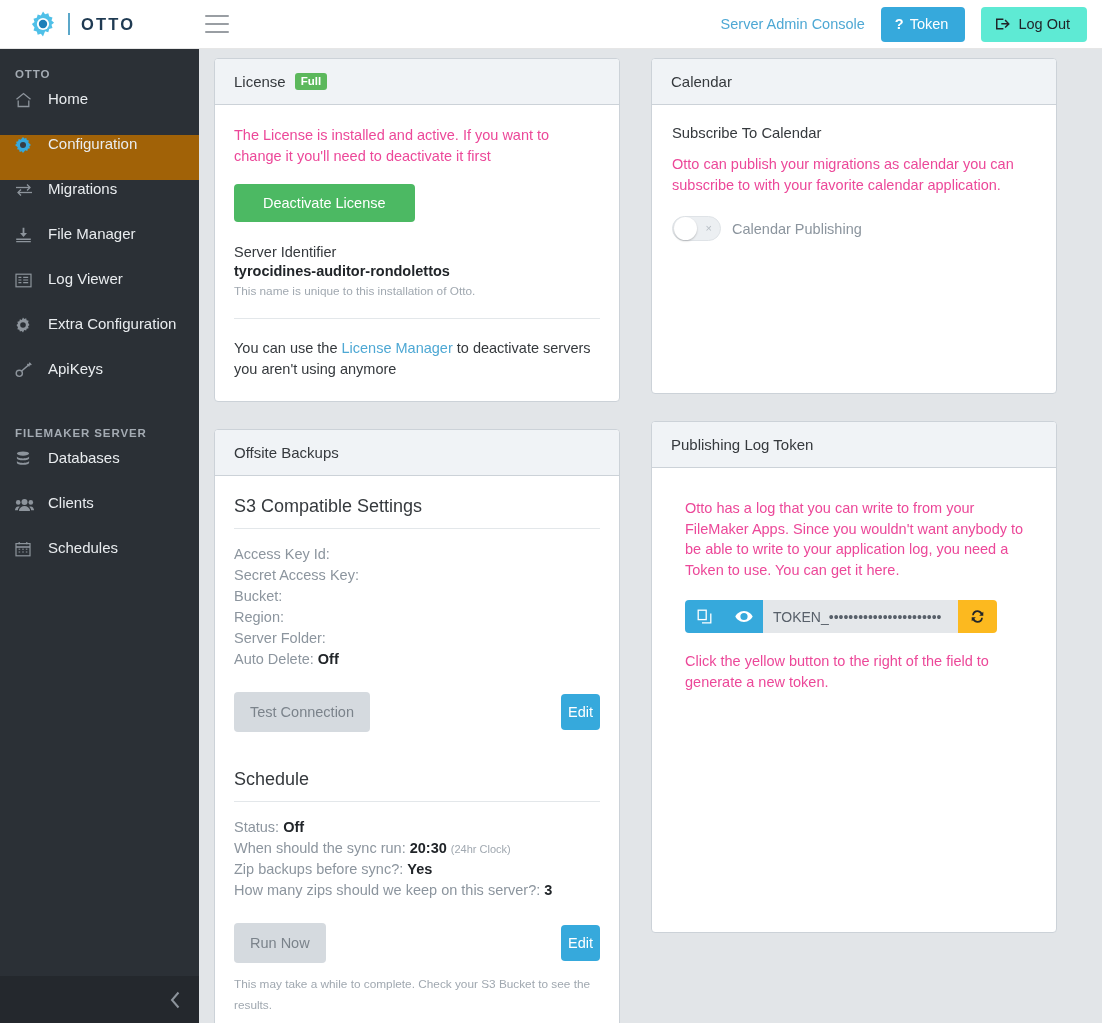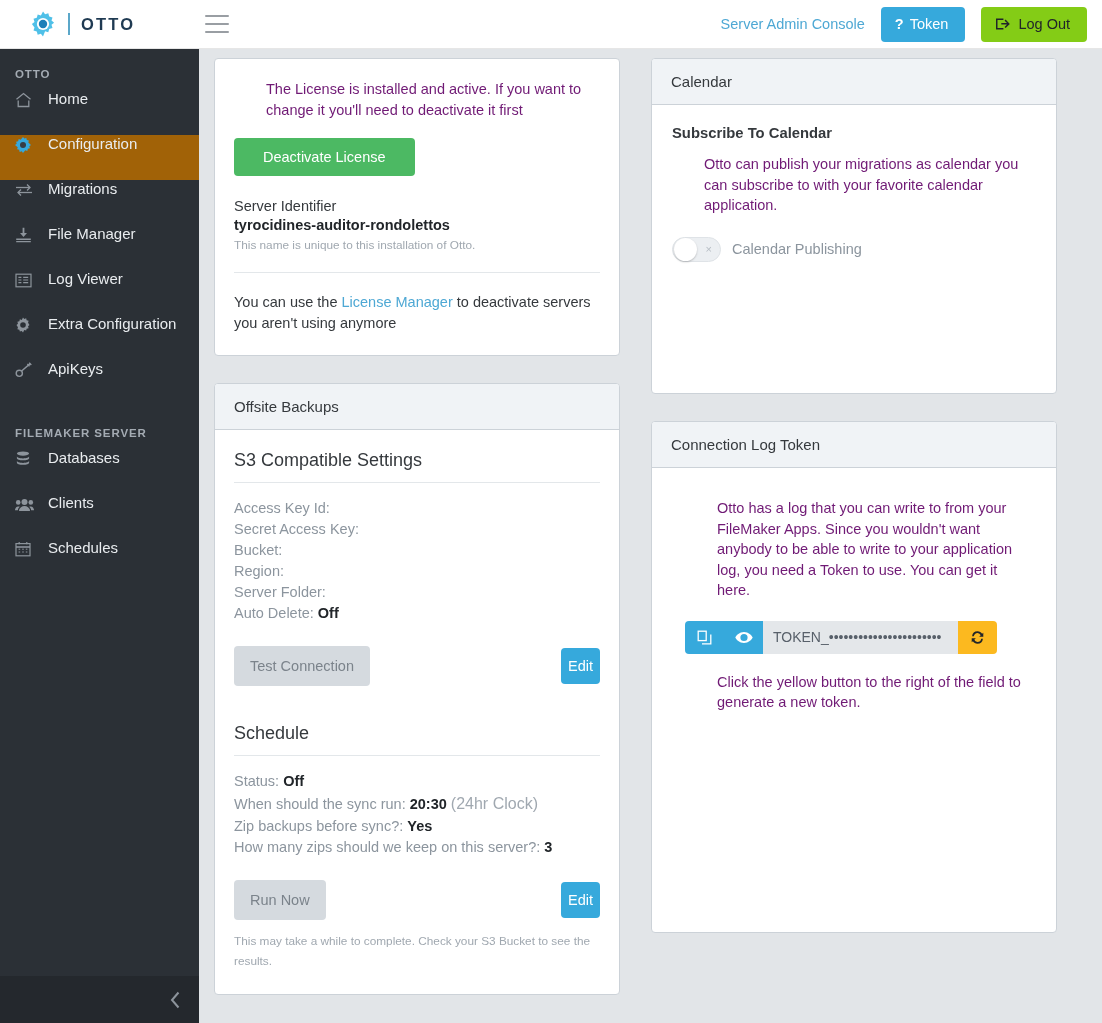--- a/index.html
+++ b/index.html
@@ -41,21 +41,21 @@
     font-size: 14.5px; color: #4ea8d4; text-decoration: none; cursor: pointer;
   }
   .btn-help {
     background: #36a9dc; color: #ffffff; border: none; border-radius: 4px;
     padding: 9px 17px 10px 14px; font-size: 14.5px; cursor: pointer;
     font-family: "Liberation Sans", sans-serif;
     display: flex; align-items: center; gap: 6px;
   }
   .btn-help .qm { font-weight: bold; }
   .btn-logout {
-    background: #84cc16; color: #212529; border: none; border-radius: 4px;
+    background: #5eead4; color: #212529; border: none; border-radius: 4px;
     padding: 9px 17px 10px 15px; font-size: 14.5px; cursor: pointer;
     font-family: "Liberation Sans", sans-serif;
     display: flex; align-items: center; gap: 7px;
   }
 
   
   .sidebar {
     position: absolute; top: 49px; left: 0; width: 199px; height: 974px;
     background: #2b3036;
     overflow: hidden;
@@ -111,38 +111,38 @@
     font-size: 15px; color: #35393d;
     display: flex; align-items: center; gap: 9px;
   }
   .badge-full {
     background: #5cb85c; color: #ffffff;
     font-size: 11.5px; font-weight: bold;
     padding: 2px 6px 3px 6px; border-radius: 3px;
   }
   .card-body { padding: 20px 19px 22px 19px; }
 
-  .muted { color: #701a75; font-size: 14.5px; line-height: 1.42; margin-left: 32px; }
+  .muted { color: #ec4899; font-size: 14.5px; line-height: 1.42; }
   .dark-txt { color: #35393d; font-size: 14.5px; line-height: 1.42; }
 
   .btn-green {
     margin-top: 18px;
     background: #4cb963; color: #ffffff; border: none; border-radius: 4px;
     padding: 11px 29px; font-size: 14.5px; cursor: pointer;
     font-family: "Liberation Sans", sans-serif;
   }
   .srv-label { margin-top: 22px; font-size: 14.5px; color: #35393d; }
   .srv-value { margin-top: 3px; font-size: 14.5px; font-weight: bold; color: #212529; }
   .srv-hint { margin-top: 5px; font-size: 11.8px; color: #a0a8b0; }
   .hr { height: 1px; background: #e3e7ea; margin: 20px 0 19px 0; }
   .link-blue { color: #4ea8d4; text-decoration: none; cursor: pointer; }
 
   
   .cal-body { padding: 20px 20px 22px 20px; }
-  .sub-head { font-size: 14.8px; color: #35393d; margin-bottom: 13px; font-weight: bold; }
+  .sub-head { font-size: 14.8px; color: #35393d; margin-bottom: 13px; }
   .toggle-row { display: flex; align-items: center; gap: 11px; margin-top: 21px; }
   .toggle {
     position: relative; width: 49px; height: 25px;
     background: #eceff2; border: 1px solid #dfe3e7; border-radius: 13px;
     cursor: pointer; display: flex; align-items: center;
   }
   .toggle .knob {
     position: absolute; left: 1px; width: 23px; height: 23px;
     border-radius: 50%; background: #ffffff;
     box-shadow: 0 1px 2px rgba(0,0,0,.22);
@@ -150,21 +150,21 @@
   .toggle .xmark {
     position: absolute; right: 8px; color: #b6bdc4; font-size: 11px; line-height: 1;
   }
   .toggle-label { color: #8c959e; font-size: 14.5px; }
 
   
   .sec-title { font-size: 18px; color: #35393d; font-weight: normal; }
   .sec-rule { height: 1px; background: #e3e7ea; margin: 11px 0 15px 0; }
   .kv { font-size: 14.5px; color: #8c959e; line-height: 1.45; }
   .kv b { color: #212529; font-weight: bold; }
-  .kv .paren { color: #a0a8b0; font-size: 16px; }
+  .kv .paren { color: #a0a8b0; font-size: 11px; }
   .btn-row { display: flex; align-items: center; justify-content: space-between; margin-top: 22px; }
   .btn-grey {
     background: #d5dadf; color: #7b838b; border: none; border-radius: 4px;
     padding: 12px 16px; font-size: 14.5px; cursor: pointer;
     font-family: "Liberation Sans", sans-serif;
   }
   .btn-blue {
     background: #36a9dc; color: #ffffff; border: none; border-radius: 4px;
     padding: 10px 7px; font-size: 14.5px; cursor: pointer;
     font-family: "Liberation Sans", sans-serif;
@@ -356,20 +356,24 @@
     </span>
   </div>
 </div>
 
 <div class="main">
   <div class="grid">
 
     <div class="col">
 
       <div class="card">
+        <div class="card-head">
+          <span>License</span>
+          <span class="badge-full">Full</span>
+        </div>
         <div class="card-body">
           <div class="muted">The License is installed and active. If you want to change it you'll need to deactivate it first</div>
           <button class="btn-green">Deactivate License</button>
           <div class="srv-label">Server Identifier</div>
           <div class="srv-value">tyrocidines-auditor-rondolettos</div>
           <div class="srv-hint">This name is unique to this installation of Otto.</div>
           <div class="hr"></div>
           <div class="dark-txt"><span>You can use the </span><a class="link-blue">License Manager</a><span> to deactivate servers you aren't using anymore</span></div>
         </div>
       </div>
@@ -428,21 +432,21 @@
               <span class="knob"></span>
               <span class="xmark">×</span>
             </div>
             <span class="toggle-label">Calendar Publishing</span>
           </div>
         </div>
       </div>
 
       <div class="card" style="height:512px">
         <div class="card-head">
-          <span>Connection Log Token</span>
+          <span>Publishing Log Token</span>
         </div>
         <div class="tok-body">
           <div class="muted">Otto has a log that you can write to from your FileMaker Apps. Since you wouldn't want anybody to be able to write to your application log, you need a Token to use. You can get it here.</div>
 
           <div class="tok-group">
             <button class="tok-btn first">
               <span>
                 <svg width="15" height="15" viewBox="0 0 15 15" fill="none" stroke="#ffffff" stroke-width="1.3">
                   <rect x="1.2" y="1.2" width="8" height="9.4"></rect>
                   <path d="M5 13.8h8.8V4.6"></path>

